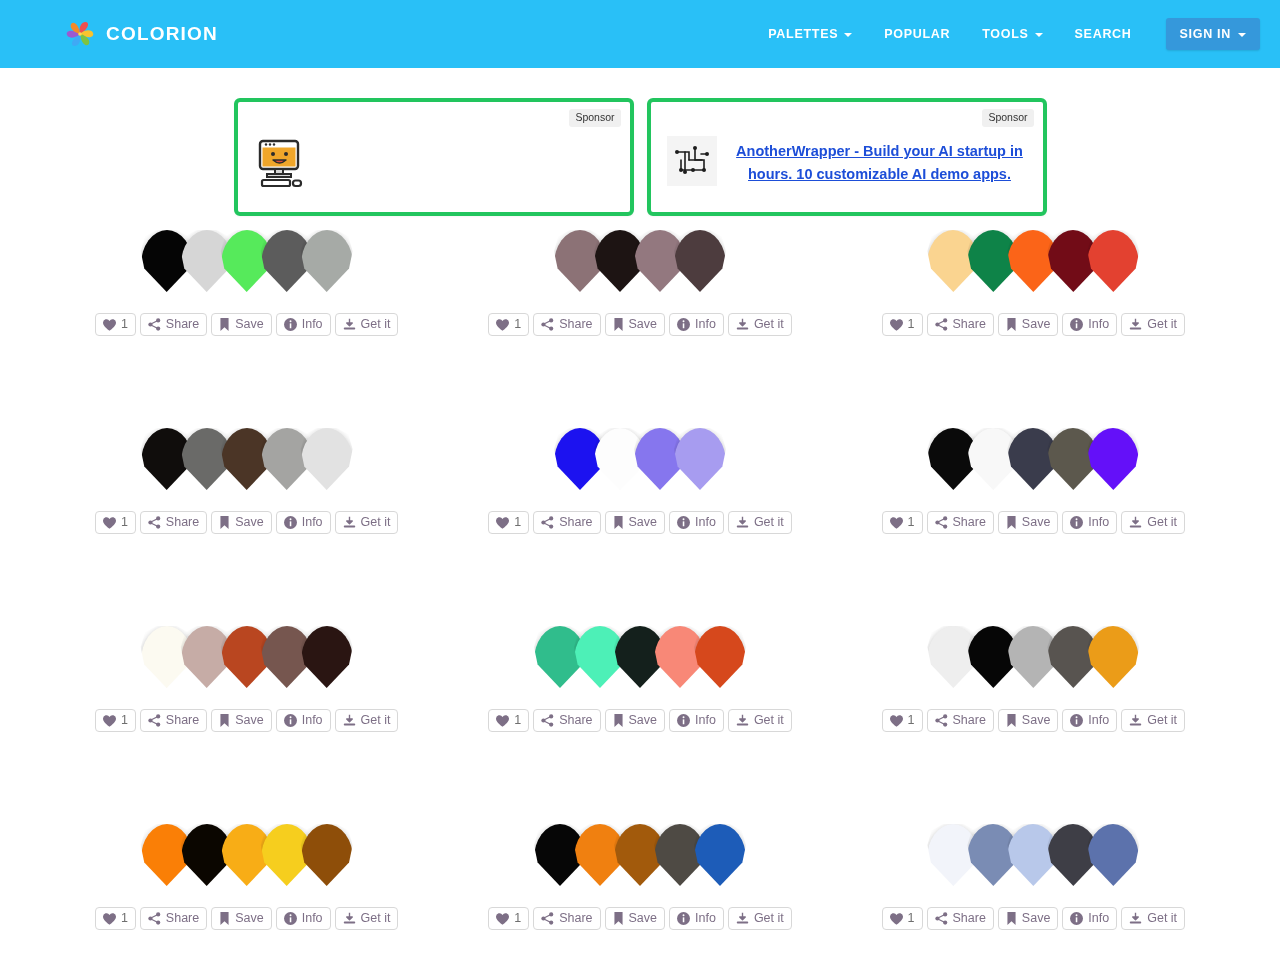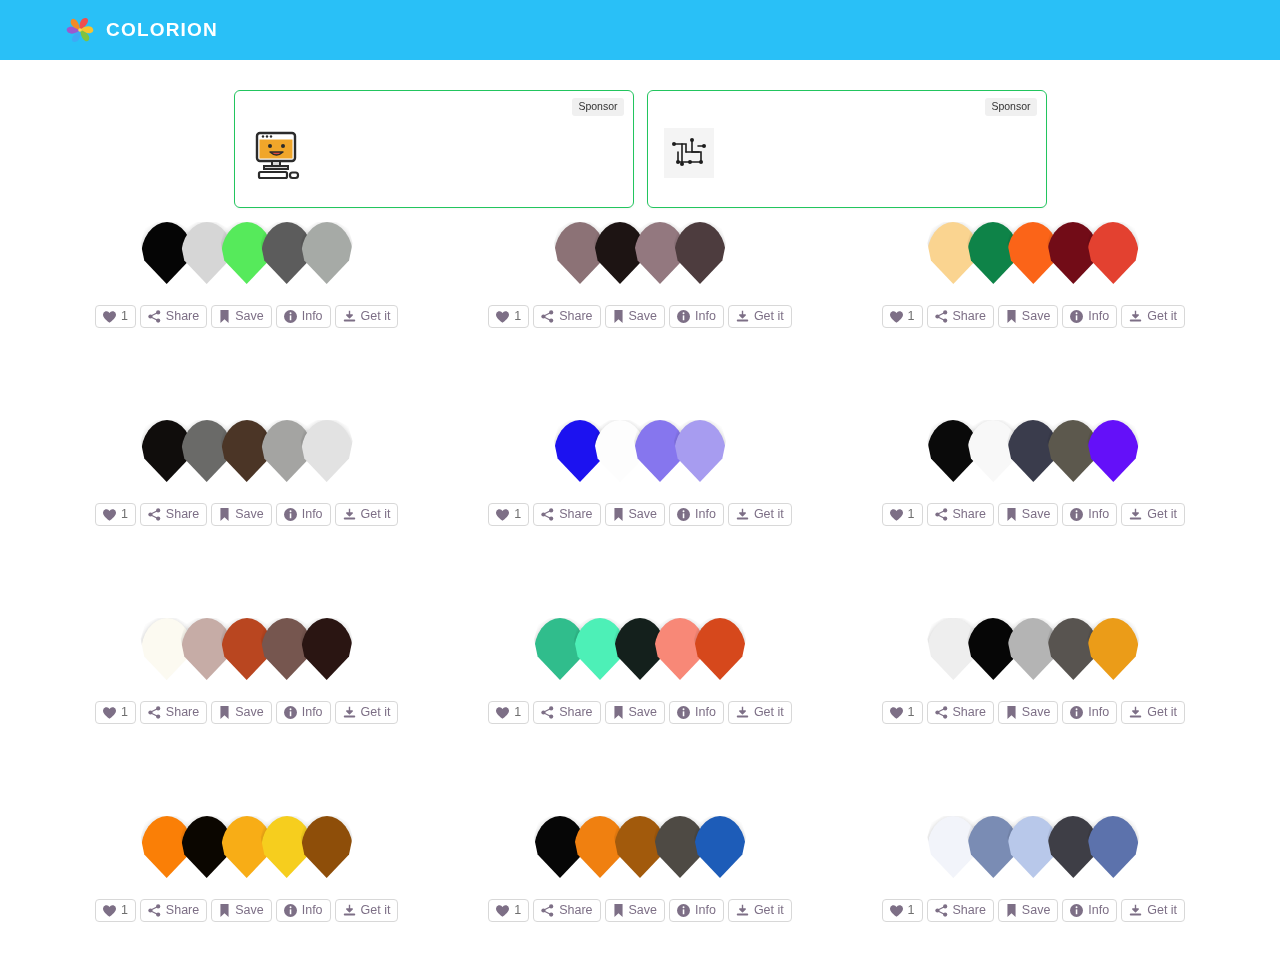--- a/index.html
+++ b/index.html
@@ -7,21 +7,21 @@
   html, body {
     margin: 0; padding: 0;
     width: 1280px; height: 960px;
     background: #ffffff;
     font-family: "Liberation Sans", sans-serif;
     overflow: hidden;
   }
 
   
   .navbar {
-    height: 60px;
+    height: 68px;
     background: #29c0f7;
     display: flex;
     align-items: center;
     padding: 0 20px 0 65px;
     position: relative;
   }
   .brand {
     display: flex;
     align-items: center;
     gap: 11px;
@@ -82,21 +82,21 @@
 
   
   .sponsors {
     display: flex;
     justify-content: center;
     gap: 13px;
     padding-top: 30px;
   }
   .sponsor-card {
     position: relative;
-    border: 1px solid #22c55e;
+    border: 4px solid #22c55e;
     border-radius: 6px;
     background: #ffffff;
     padding: 22px 16px 16px;
     display: flex;
     align-items: center;
     box-shadow: 0 1px 2px rgba(0,0,0,.04);
   }
   .sponsor-a { width: 400px; height: 118px; }
   .sponsor-b { width: 400px; height: 118px; }
   .sponsor-tag {
@@ -199,20 +199,40 @@
             <path d="M0,0 C-20,18 -41,14 -44,2 C-47,-10 -28,-18 0,0 Z" fill="#9b59d0"></path>
             <path d="M0,0 C-26,-6 -36,-24 -29,-34 C-22,-44 -4,-34 0,0 Z" fill="#f48a28"></path>
           </g>
           <circle cx="0" cy="0" r="6" fill="#ffd84d"></circle>
         </g>
       </svg>
     </span>
     <span class="brand-text">COLORION</span>
   </a>
 
+  <div class="nav-right">
+    <a class="nav-link" href="#">
+      <span>PALETTES</span>
+      <span class="caret"></span>
+    </a>
+    <a class="nav-link" href="#">
+      <span>POPULAR</span>
+    </a>
+    <a class="nav-link" href="#">
+      <span>TOOLS</span>
+      <span class="caret"></span>
+    </a>
+    <a class="nav-link" href="#">
+      <span>SEARCH</span>
+    </a>
+    <button class="signin-btn">
+      <span>SIGN IN</span>
+      <span class="caret"></span>
+    </button>
+  </div>
 </div>
 
 <div class="sponsors">
 
   <div class="sponsor-card sponsor-a">
     <span class="sponsor-tag">Sponsor</span>
     <div class="sponsor-body">
       <span class="sponsor-icon">
         <svg width="54" height="54" viewBox="0 0 54 54">
           <rect x="6" y="5" width="38" height="28" rx="3" fill="#fff" stroke="#2b2b2b" stroke-width="2.4"></rect>
@@ -251,20 +271,21 @@
             <circle cx="10" cy="16" r="2"></circle>
             <circle cx="28" cy="12" r="2"></circle>
             <circle cx="40" cy="18" r="2"></circle>
             <circle cx="14" cy="34" r="2"></circle>
             <circle cx="26" cy="34" r="2"></circle>
             <circle cx="37" cy="34" r="2"></circle>
             <circle cx="18" cy="36" r="2"></circle>
           </g>
         </svg>
       </span>
+      <a class="sponsor-link" href="#">AnotherWrapper - Build your AI startup in hours. 10 customizable AI demo apps.</a>
     </div>
   </div>
 </div>
 
 <div class="grid" id="palette-grid">
     <div class="card">
       <div class="swatches">
         <div class="pin" title="#050505" style="background: rgb(5, 5, 5);"></div>
         <div class="pin" title="#d6d6d6" style="background: rgb(214, 214, 214);"></div>
         <div class="pin" title="#56ea5b" style="background: rgb(86, 234, 91);"></div>

